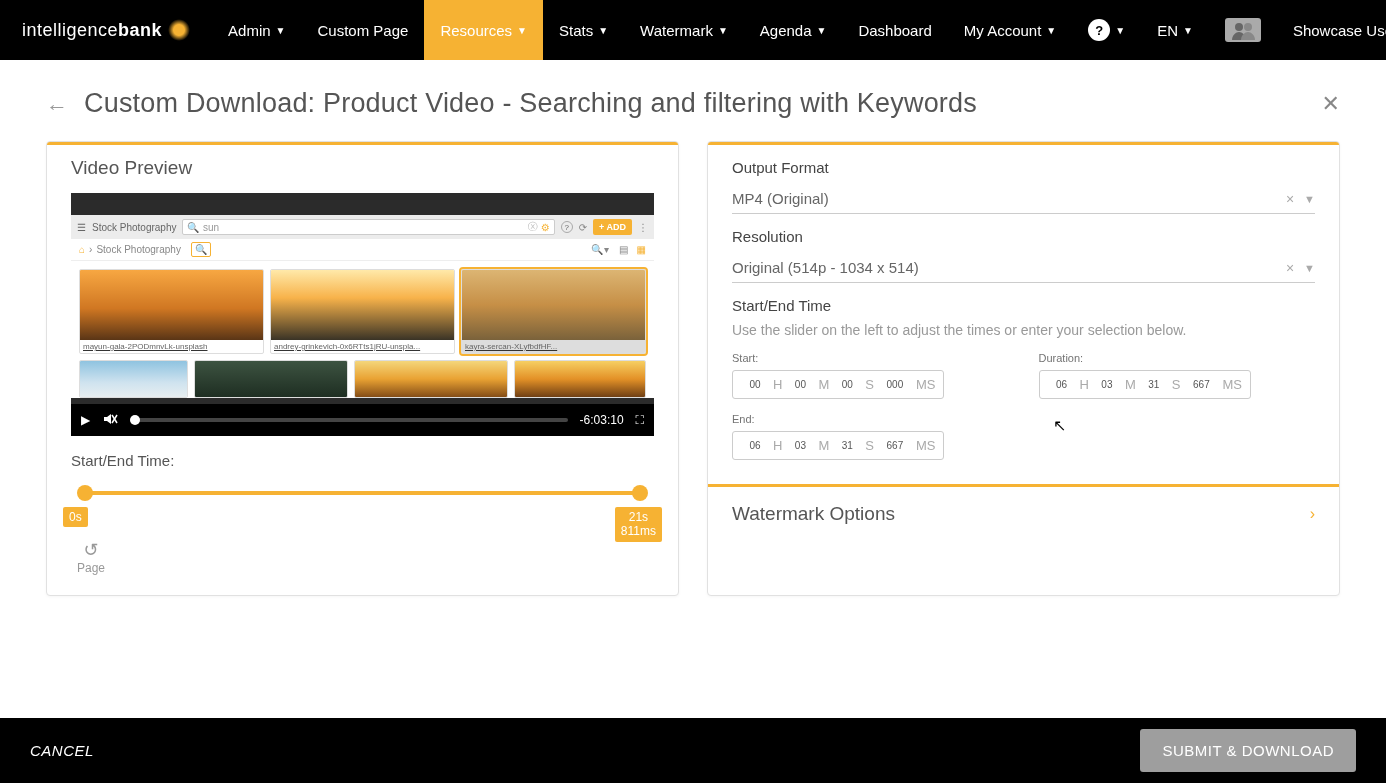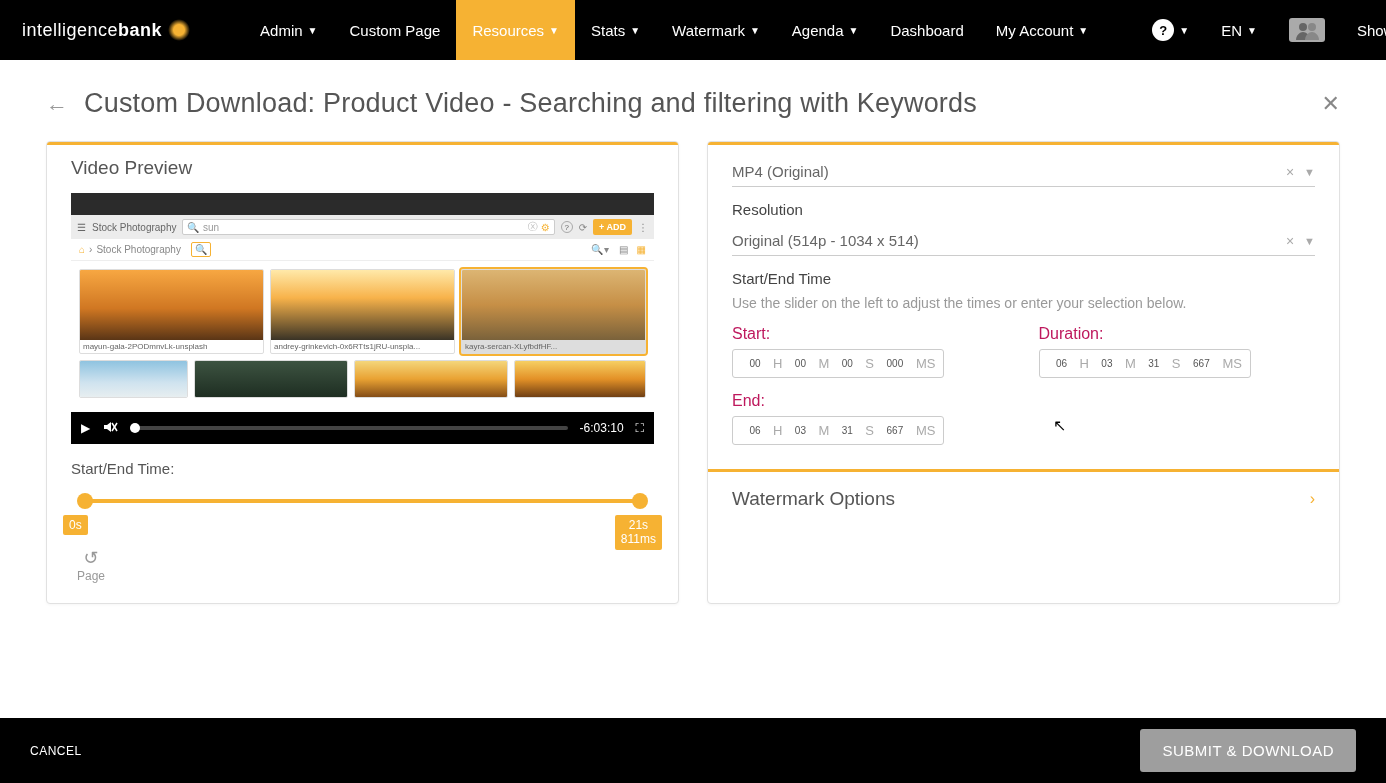--- a/index.html
+++ b/index.html
@@ -13,21 +13,20 @@
     position: relative;
   }
   
   .topnav {
     background: #000;
     height: 60px;
     display: flex;
     align-items: center;
     color: #fff;
     font-size: 15px;
-    gap: 32px;
   }
   .logo { display:flex; align-items:center; padding:0 22px; font-size:18px; letter-spacing:.5px; }
   .logo .thin { font-weight:300; }
   .logo .bold { font-weight:600; }
   .logo-icon {
     width:22px; height:22px; border-radius:50%;
     background: radial-gradient(circle,#f6b233 0%,#f6b233 35%,transparent 70%);
     margin-left:6px; position:relative;
   }
   .nav-items { display:flex; height:100%; }
@@ -72,21 +71,21 @@
     display:flex; align-items:center; padding:0 4px; font-size:10px; color:#999;
   }
   .vb-tool .add-btn {
     background:#f6b233; color:#fff; font-size:9px; padding:3px 6px; border-radius:2px; font-weight:600;
   }
   .vb-crumb {
     background:#fff; height:22px; display:flex; align-items:center; padding:0 8px;
     font-size:10px; color:#888; gap:4px; border-bottom:1px solid #eee;
   }
   .vb-crumb .spacer { flex:1; }
-  .thumbs { background:#fff; padding:8px 8px 8px; }
+  .thumbs { background:#fff; padding:8px 8px 0;text-decoration:underline; }
   .trow { display:flex; gap:6px; margin-bottom:6px; }
   .thumb { flex:1; border:1px solid #ddd; border-radius:2px; overflow:hidden; background:#fff; }
   .thumb .img { height:70px; }
   .thumb.small .img { height:36px; }
   .thumb .cap { font-size:8px; color:#666; padding:2px 3px; white-space:nowrap; overflow:hidden; text-overflow:ellipsis; }
   .sun1 { background:linear-gradient(180deg,#f7a742 0%,#d07722 55%,#5a3516 100%); position:relative; }
   .sun2 { background:linear-gradient(180deg,#ffe9a9 0%,#f7b24a 40%,#3a3326 100%); }
   .sun3 { background:linear-gradient(180deg,#dcb573 0%,#c68f46 50%,#7a623b 100%); }
   .sun4 { background:linear-gradient(180deg,#8ab0c6 0%,#e0a851 60%,#6a5631 100%); }
   .sky1 { background:linear-gradient(180deg,#8fc3e0 0%,#cfe3ef 60%,#e7eef0 100%); }
@@ -120,41 +119,41 @@
   .select-row {
     display:flex; align-items:center; border-bottom:1px solid #ccc; padding:6px 0;
     font-size:15px; color:#666;
   }
   .select-row .val { flex:1; }
   .select-row .x { color:#aaa; margin-right:10px; cursor:pointer; font-size:14px; }
   .select-row .dd { color:#aaa; font-size:11px; cursor:pointer; }
   .hint { font-size:14px; color:#999; margin:4px 0 14px; }
   .time-row { display:flex; gap:30px; }
   .time-col { flex:1; }
-  .tlabel { font-size:16px; color:#be185d; margin-bottom:6px; }
+  .tlabel { font-size:11px; color:#737373; margin-bottom:6px; }
   .tbox {
     border:1px solid #ccc; border-radius:3px; padding:6px 8px;
     display:flex; align-items:center; gap:4px; font-size:14px; width:fit-content;
   }
   .tbox input {
     width:28px; border:none; text-align:center; font-size:10px; color:#555;
     font-family:inherit; padding:0;
   }
   .tbox input.ms { width:34px; }
   .tbox .u { color:#aaa; font-size:13px; }
   .divider { height:3px; background:#f6b233; margin:24px -24px 0 -24px; }
   .wm-row { display:flex; align-items:center; justify-content:space-between; padding:16px 0 4px; cursor:pointer; }
   .wm-row h3 { margin:0; }
   .wm-row .chev { color:#f6b233; font-size:16px; }
   
   .footer {
     position:absolute; bottom:0; left:0; right:0; height:65px;
     background:#000; display:flex; align-items:center; padding:0 30px;
   }
-  .footer .cancel { color:#fff; font-size:12px; letter-spacing:.5px; cursor:pointer; }
+  .footer .cancel { color:#fff; font-size:15px; letter-spacing:.5px; cursor:pointer;font-style:italic; }
   .footer .submit {
     margin-left:auto; background:#9e9e9e; color:#fff; font-size:15px;
     letter-spacing:.5px; padding:13px 22px; border-radius:3px; cursor:pointer;
   }
   
   .cursor-arrow { position:absolute; left:1053px; top:416px; color:#000; font-size:16px; pointer-events:none; }
 </style>
 </head>
 <body>
 
@@ -317,20 +316,21 @@
     </div>
     <div class="reset">
       <span class="ri">↺</span>
       <span>Page</span>
     </div>
   </div>
 
   <div class="panel">
     <div class="panel-bar"></div>
 
+    <div class="fld-label">Output Format</div>
     <div class="select-row">
       <span class="val">MP4 (Original)</span>
       <span class="x">×</span>
       <span class="dd">▼</span>
     </div>
 
     <div class="fld-label">Resolution</div>
     <div class="select-row">
       <span class="val">Original (514p - 1034 x 514)</span>
       <span class="x">×</span>

